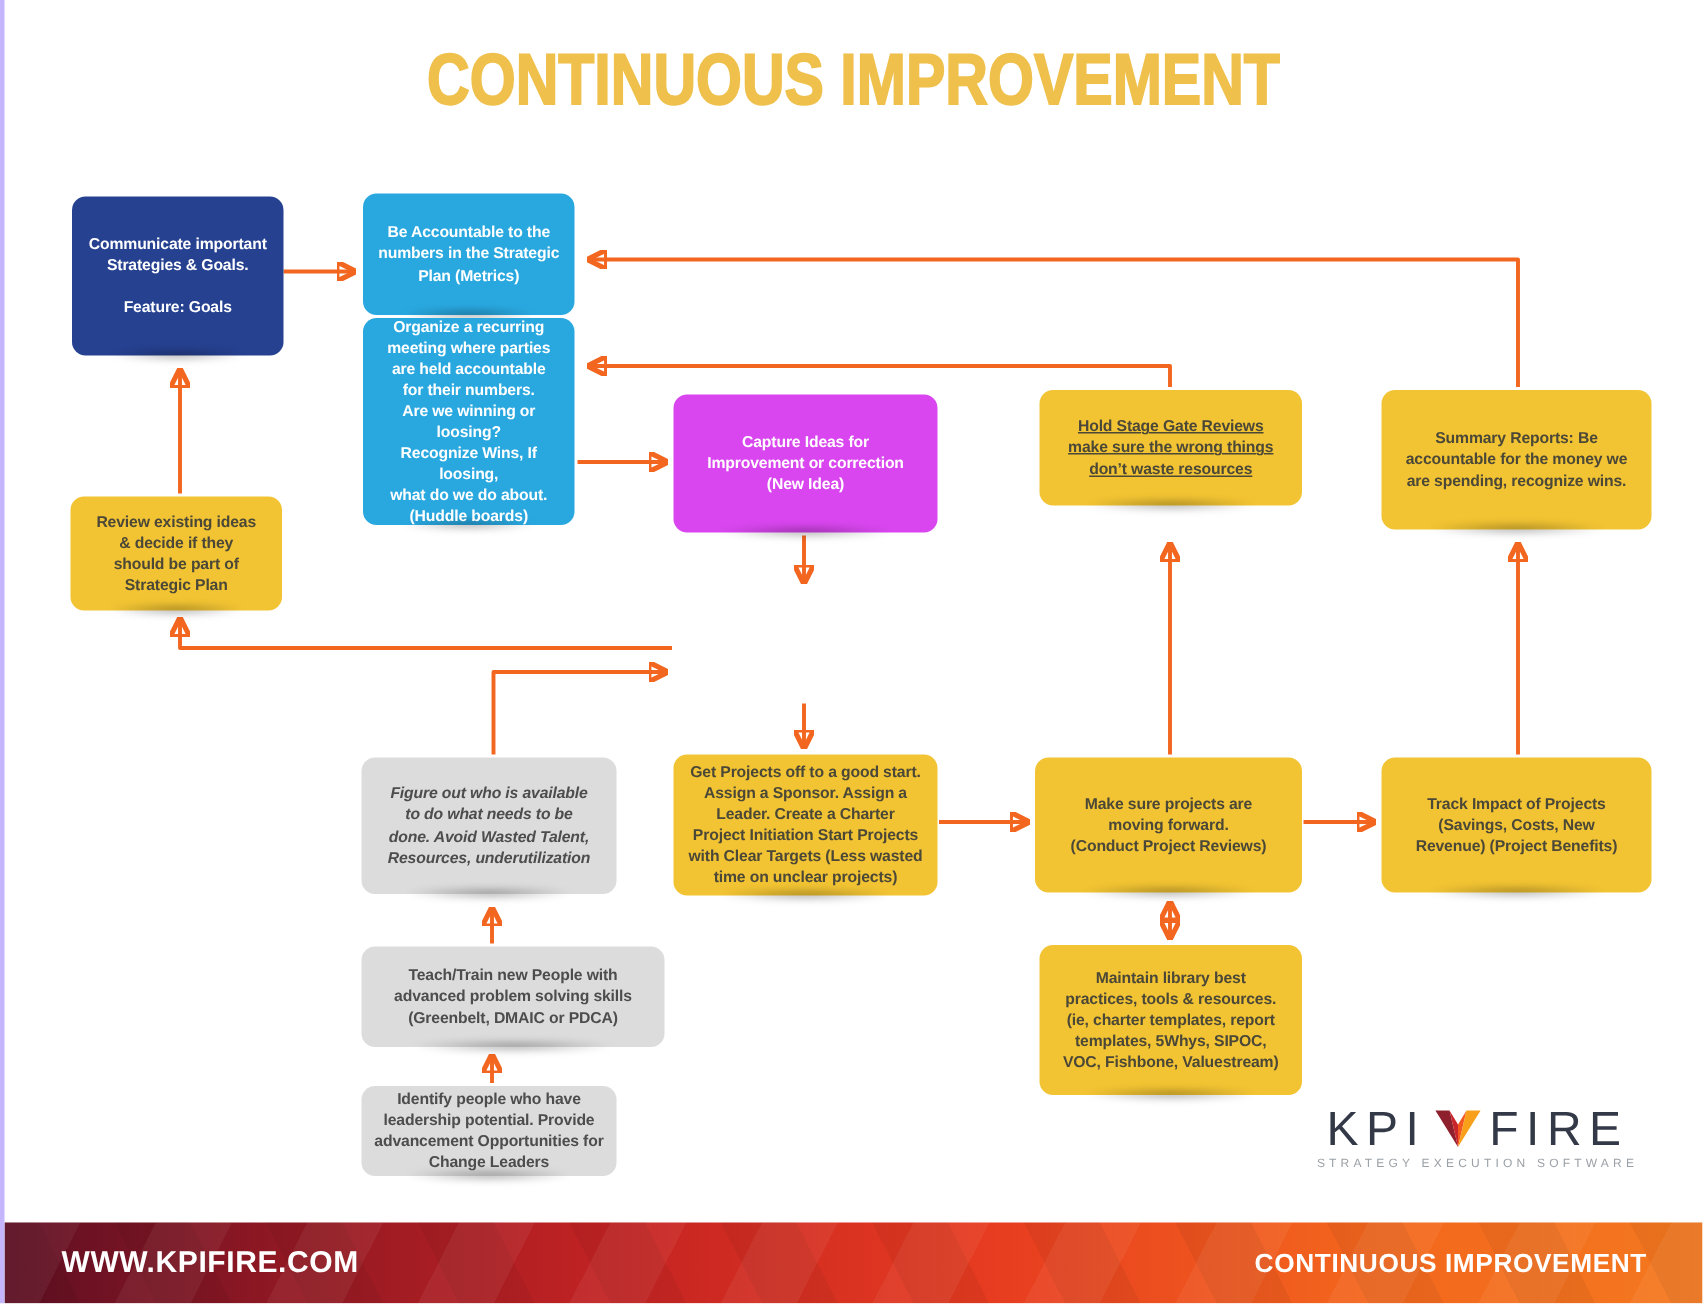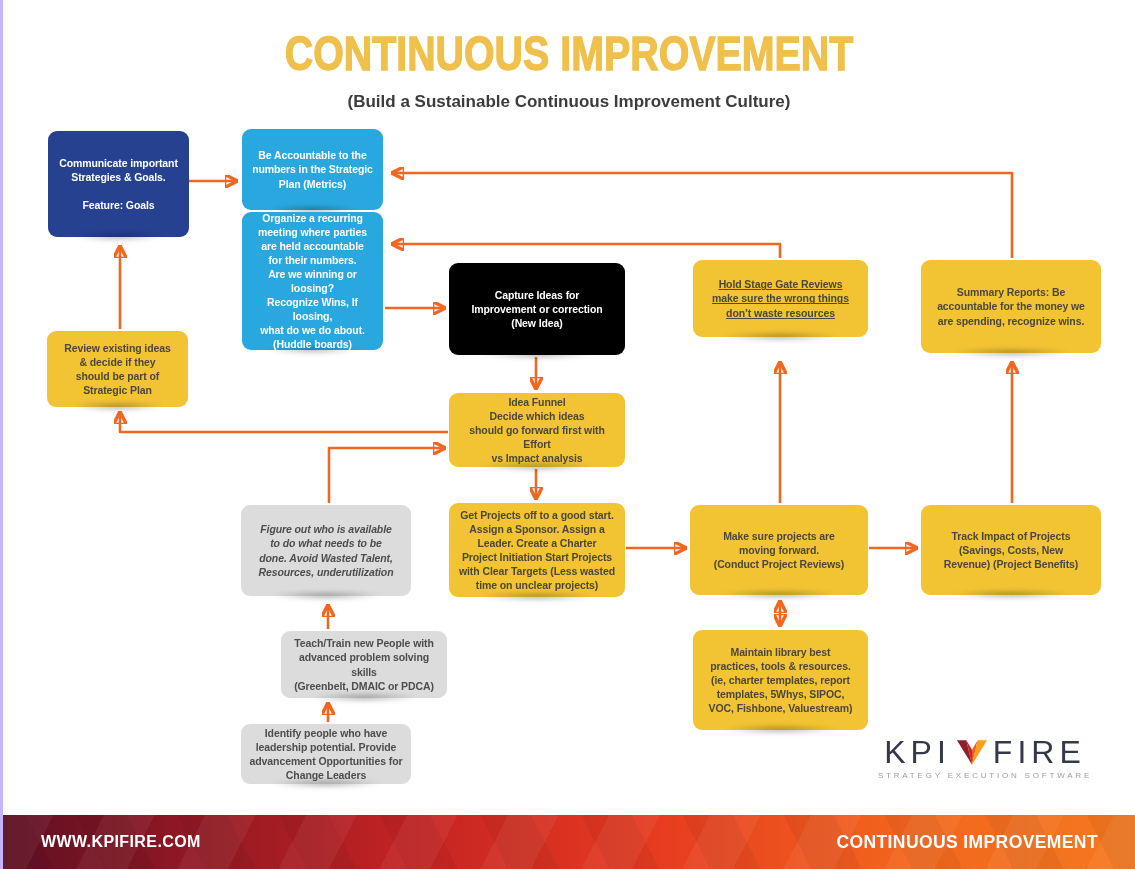--- a/index.html
+++ b/index.html
@@ -27,68 +27,67 @@
     font-size:10.5px; line-height:1.34; font-weight:600; letter-spacing:-0.1px;
     z-index:2;
   }
   .box::before {
     content:""; position:absolute; left:7px; right:7px; bottom:-9px; height:14px;
     background:radial-gradient(ellipse 50% 48% at 50% 32%, rgba(0,0,0,0.30), rgba(0,0,0,0) 72%);
     filter:blur(2px); z-index:-1;
   }
   .navy   { background:#264190; color:#ffffff; }
   .blue   { background:#29A8E0; color:#ffffff; }
-  .orange { background:#000000; color:#ffffff; }
+  .orange { background:#d946ef; color:#ffffff; }
   .yellow { background:#F2C433; color:#4C4838; }
   .gray   { background:#DCDCDC; color:#4d4d4d; }
 
   #box-communicate { left:45px;  top:131px; width:141px; height:106px; }
   #box-accountable { left:239px; top:129px; width:141px; height:81px;  }
   #box-organize    { left:239px; top:212px; width:141px; height:138px; }
   #box-review      { left:44px;  top:331px; width:141px; height:76px;  }
   #box-capture     { left:446px; top:263px; width:176px; height:92px;  }
   #box-idea-funnel { left:446px; top:393px; width:176px; height:74px;  }
   #box-hold-stage  { left:690px; top:260px; width:175px; height:77px;text-decoration:underline;  }
   #box-summary     { left:918px; top:260px; width:180px; height:93px;  }
   #box-figure-out  { left:238px; top:505px; width:170px; height:91px;font-style:italic;  }
   #box-get-projects{ left:446px; top:503px; width:176px; height:94px;  }
   #box-make-sure   { left:687px; top:505px; width:178px; height:90px;  }
   #box-track-impact{ left:918px; top:505px; width:180px; height:90px;  }
   #box-maintain    { left:690px; top:630px; width:175px; height:100px; }
-  #box-teach       { left:238px; top:631px; width:166px; height:67px;margin-left:40px;  }
+  #box-teach       { left:238px; top:631px; width:202px; height:67px;  }
   #box-identify    { left:238px; top:724px; width:170px; height:60px;  }
 
   
   .connectors { position:absolute; left:0; top:0; width:1135px; height:869px; z-index:1; pointer-events:none; }
   .connectors path { stroke:#F2661F; stroke-width:2.6; fill:none; stroke-linejoin:round; }
 
   
   .logo { position:absolute; top:736px; right:30px; width:240px; text-align:center; z-index:2; }
   .logo-row { display:flex; align-items:center; justify-content:center; gap:5px; }
   .logo-word { font-size:32px; color:#333947; letter-spacing:5px; font-weight:400; line-height:1; }
   .logo-tagline { margin-top:3px; font-size:8px; letter-spacing:2.8px; color:#9aa0a6; font-weight:400; }
 
   
   .footer {
     position:absolute; left:0; bottom:0; width:1135px; height:54px; z-index:3;
     background:
       repeating-linear-gradient(117deg, rgba(255,255,255,0.055) 0 45px, rgba(255,255,255,0) 45px 90px),
       repeating-linear-gradient(63deg, rgba(0,0,0,0.05) 0 45px, rgba(0,0,0,0) 45px 90px),
       linear-gradient(90deg, #5e0f23 0%, #8f1823 16%, #c42323 36%, #e73c20 58%, #f3661d 80%, #f4791f 100%);
   }
-  .footer-left  { position:absolute; left:38px; top:0; line-height:54px; color:#ffffff; font-size:16px; font-weight:700; letter-spacing:0.4px; }
+  .footer-left  { position:absolute; left:38px; top:0; line-height:54px; color:#ffffff; font-size:20px; font-weight:700; letter-spacing:0.4px; }
   .footer-right { position:absolute; right:40px; top:0; line-height:54px; color:#ffffff; font-size:17.5px; font-weight:700; letter-spacing:0.4px; }
 </style>
 </head>
 <body>
 
 <div class="canvas">
 
   <div class="title">CONTINUOUS IMPROVEMENT</div>
-  <div class="subtitle">(Build a Sustainable Continuous Improvement Culture)</div>
 
   <svg class="connectors" viewBox="0 0 1135 869" xmlns="http://www.w3.org/2000/svg">
     <defs>
       <marker id="ah" viewBox="0 0 10 10" refX="8" refY="5" markerWidth="5" markerHeight="5" orient="auto-start-reverse">
         <path d="M0,0 L10,5 L0,10 z" fill="#F2661F" stroke="none"></path>
       </marker>
     </defs>
     <path d="M186,181 H232" marker-end="url(#ah)"></path>
     <path d="M117,329 V248" marker-end="url(#ah)"></path>
     <path d="M1009,258 V173 H391" marker-end="url(#ah)"></path>
@@ -122,24 +121,20 @@
 Recognize Wins, If loosing,
 what do we do about.
 (Huddle boards)</div>
   <div class="box yellow" id="box-review">Review existing ideas
 &amp; decide if they
 should be part of
 Strategic Plan</div>
   <div class="box orange" id="box-capture">Capture Ideas for
 Improvement or correction
 (New Idea)</div>
-  <div class="box yellow" id="box-idea-funnel">Idea Funnel
-Decide which ideas
-should go forward first with Effort
-vs Impact analysis</div>
   <div class="box yellow" id="box-hold-stage">Hold Stage Gate Reviews
 make sure the wrong things
 don’t waste resources</div>
   <div class="box yellow" id="box-summary">Summary Reports: Be
 accountable for the money we
 are spending, recognize wins.</div>
   <div class="box gray" id="box-figure-out">Figure out who is available
 to do what needs to be
 done. Avoid Wasted Talent,
 Resources, underutilization</div>

